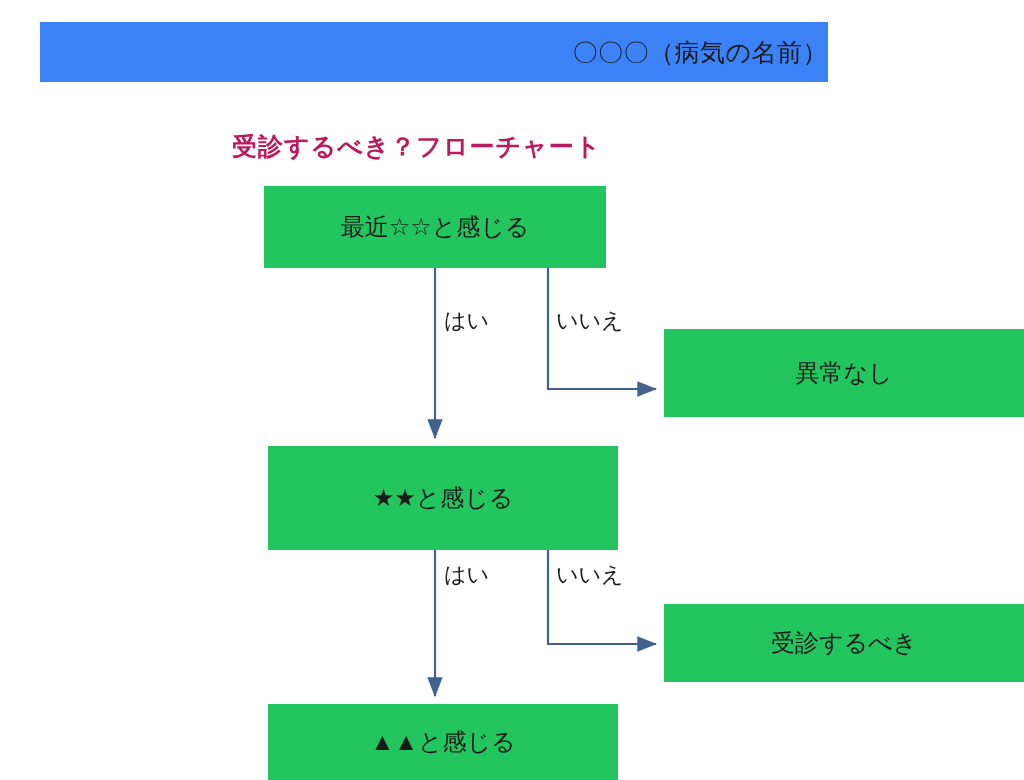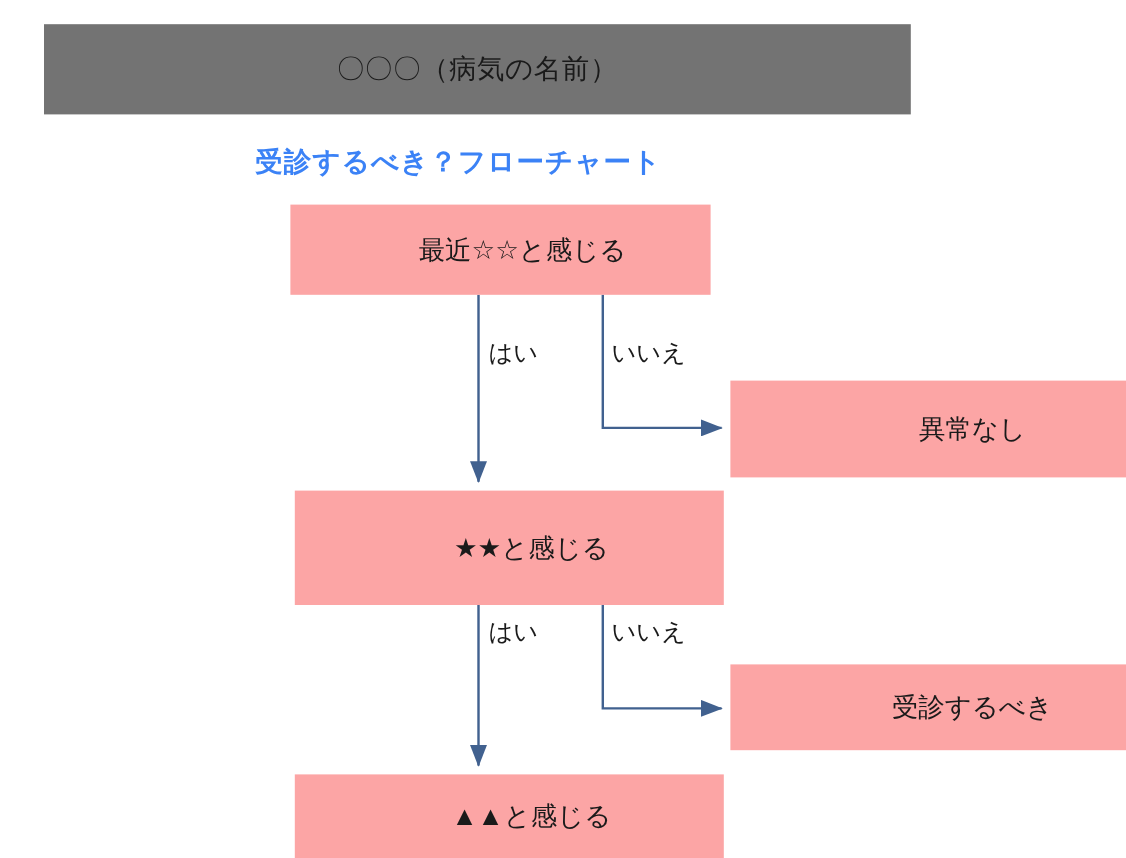--- a/index.html
+++ b/index.html
@@ -14,25 +14,25 @@
     font-family: "Liberation Sans", "DejaVu Sans", sans-serif;
     color: #1a1a1a;
     overflow: hidden;
   }
 
   .header-banner {
     position: absolute;
     left: 40px;
     top: 22px;
     width: 788px;
-    height: 82px;
-    background: #737373;
+    height: 60px;
+    background: #3b82f6;
     display: flex;
     flex-direction: column;
-    align-items: center;
+    align-items: flex-end;
     justify-content: center;
   }
   .header-line1 {
     font-size: 25px;
     line-height: 1.2;
     letter-spacing: 0.5px;
     color: #1a1a1a;
     white-space: nowrap;
   }
   .header-line2 {
@@ -44,39 +44,38 @@
     font-weight: bold;
   }
 
   .chart-title {
     position: absolute;
     left: 232px;
     top: 130px;
     font-size: 25px;
     font-weight: bold;
     letter-spacing: 1px;
-    color: #3b82f6;
+    color: #be185d;
     white-space: nowrap;
   }
 
   .node {
     position: absolute;
-    background: #fca5a5;
+    background: #22c55e;
     display: flex;
     align-items: center;
     justify-content: center;
     font-size: 24px;
     color: #1a1a1a;
     white-space: nowrap;
-    padding-left: 40px;
   }
 
   .node-q1 { left: 264px; top: 186px; width: 342px; height: 82px; }
   .node-q2 { left: 268px; top: 446px; width: 350px; height: 104px; }
-  .node-end1 { left: 664px; top: 346px; width: 360px; height: 88px; }
+  .node-end1 { left: 664px; top: 329px; width: 360px; height: 88px; }
   .node-end2 { left: 664px; top: 604px; width: 360px); height: 78px; }
   .node-end2 { left: 664px; top: 604px; width: 360px; height: 78px; }
   .node-final { left: 268px; top: 704px; width: 350px; height: 76px; }
 
   .edge-label {
     position: absolute;
     font-size: 22px;
     color: #1a1a1a;
     white-space: nowrap;
   }

